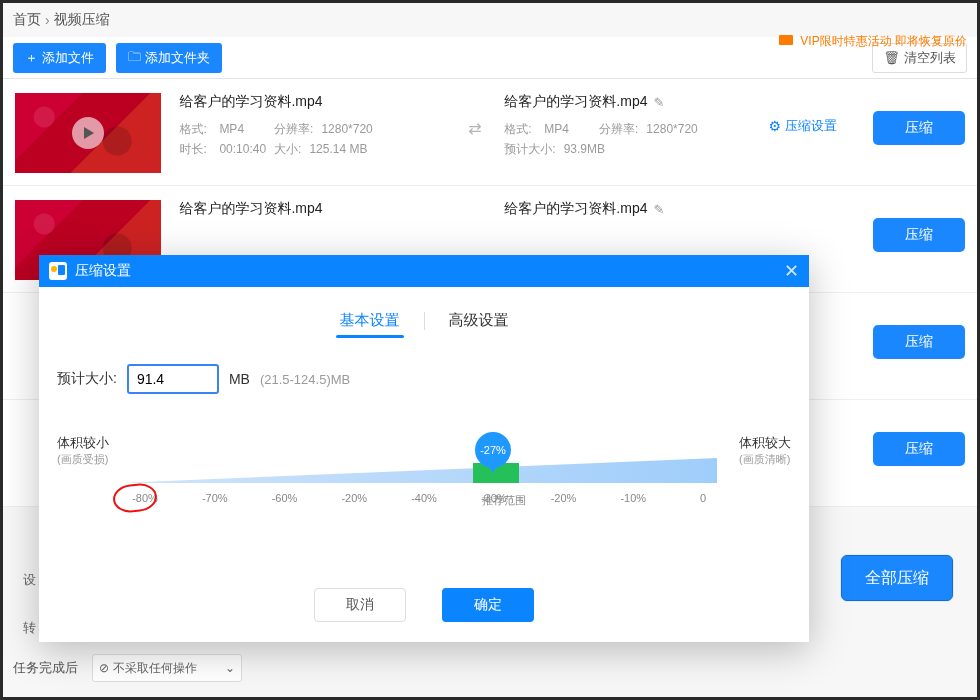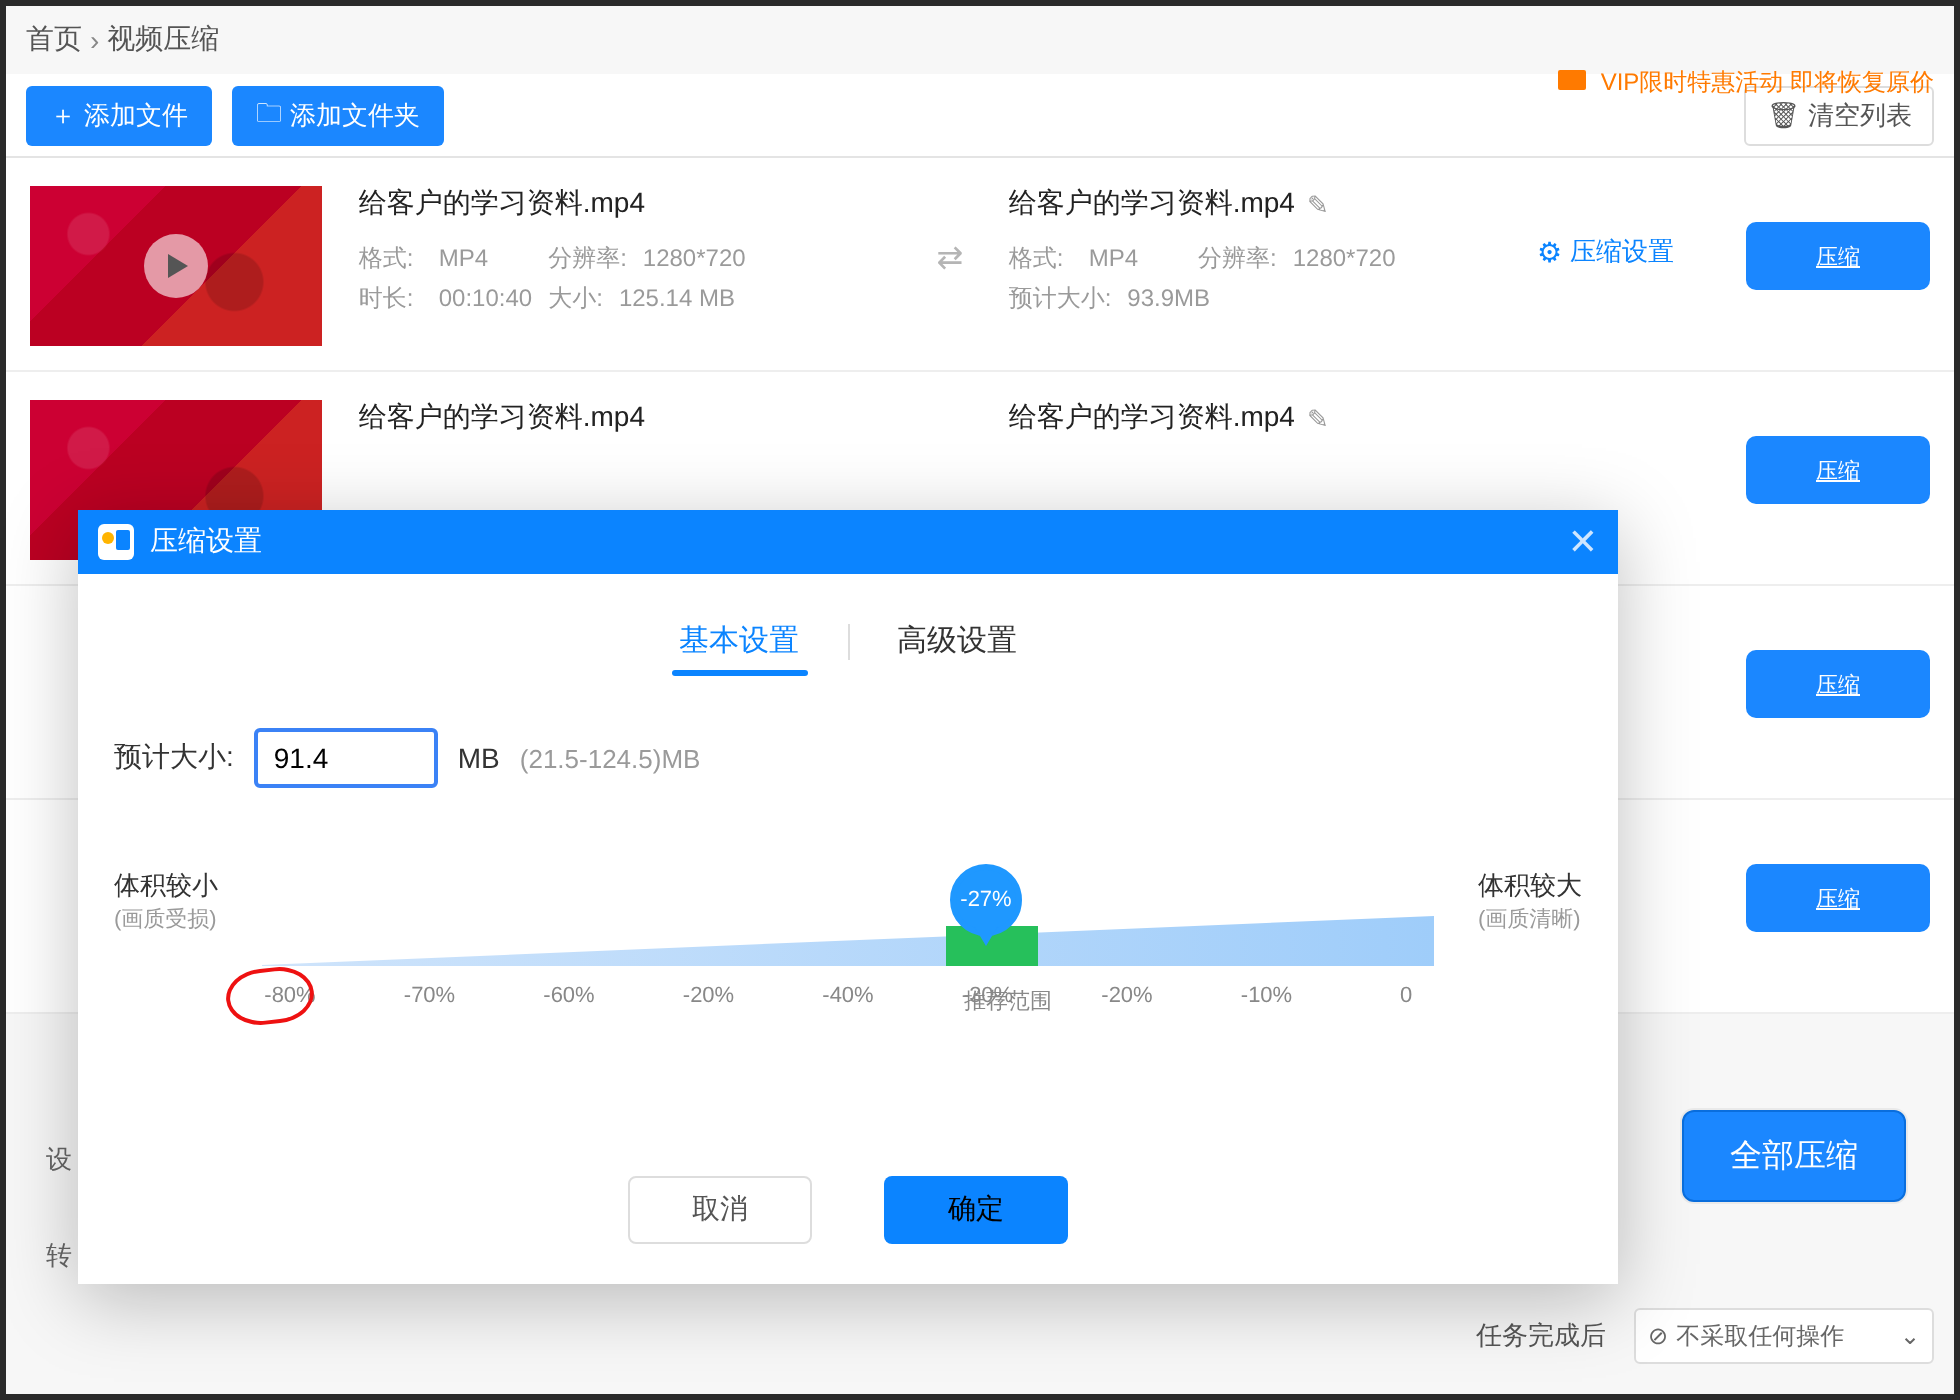--- a/index.html
+++ b/index.html
@@ -34,24 +34,24 @@
   .meta { color:#9a9a9a; font-size:12px; line-height:20px; display:flex; gap:8px; }
   .meta .k { width:32px; }
   .col-swap { width:24px; display:flex; align-items:center; justify-content:center; padding-top:26px; color:#b5b5b5; }
   .col-dst { width:240px; font-size:13px; color:#333; }
   .col-dst .title2 { font-size:14px; color:#222; margin-bottom:8px; display:flex; align-items:center; gap:6px; }
   .pen-icon { font-size:13px; color:#9a9a9a; }
   .col-set { width:110px; display:flex; align-items:center; justify-content:center; padding-top:24px; }
   .link { color:#0b84ff; font-size:13px; display:flex; align-items:center; gap:4px; }
   .gear-icon { font-size:14px; }
   .col-act { flex:1; text-align:right; padding-top:18px; }
-  .btn-compress { background:#1b87ff; color:#fff; border:none; width:92px; height:34px; border-radius:5px; font-size:11px;text-decoration:underline; }
-
-  
-  .footer-bar { position:absolute; left:10px; right:10px; bottom:8px; height:42px; display:flex; align-items:center; justify-content:flex-end; gap:14px; background:transparent; }
+  .btn-compress { background:#1b87ff; color:#fff; border:none; width:92px; height:34px; border-radius:5px; font-size:14px; }
+
+  
+  .footer-bar { position:absolute; left:10px; right:10px; bottom:8px; height:42px; display:flex; align-items:center; justify-content:flex-start; gap:14px; background:transparent; }
   .btn-all { background:#1b87ff; color:#fff; border:1px solid #0a6edd; width:112px; height:46px; border-radius:6px; font-size:16px; box-shadow:0 0 0 1px rgba(0,0,0,.05); }
   .after-label { font-size:13px; color:#555; }
   .after-sel { border:1px solid #ddd; border-radius:3px; height:28px; width:150px; padding:0 6px; font-size:12px; color:#666; background:#fff; display:flex; align-items:center; gap:4px; }
   .left-text { position:absolute; left:20px; bottom:60px; font-size:13px; color:#666; }
 
   
   .overlay { position:absolute; top:252px; left:36px; width:770px; height:387px; background:#fff; box-shadow:0 8px 36px rgba(0,0,0,.25); }
   .ov-hd { height:32px; background:#0b84ff; display:flex; align-items:center; padding:0 10px; color:#fff; font-size:14px; }
   .ov-hd .tiny-logo { width:18px; height:18px; background:#fff; border-radius:3px; margin-right:8px; position:relative; }
   .ov-hd .tiny-logo::after { content:""; position:absolute; left:2px; top:4px; width:6px; height:6px; border-radius:50%; background:#ffb400; }
@@ -84,21 +84,21 @@
 
   .ticks { position:absolute; left:74px; right:74px; top:58px; display:flex; justify-content:space-between; font-size:11px; color:#888; }
   .ticks span { width:28px; text-align:center; }
 
   .red-circle { position:absolute; border:2px solid #e11; border-radius:50%/60%; width:44px; height:28px; left:56px; top:50px; transform:rotate(-6deg); }
 
   .marker { position:absolute; top:-26px; width:36px; height:36px; border-radius:50%; background:#1f98ff; color:#fff; font-size:11px; display:flex; align-items:center; justify-content:center; border:3px solid #1f98ff; }
   .marker::after { content:""; position:absolute; bottom:-8px; left:50%; transform:translateX(-50%); width:0; height:0; border-left:6px solid transparent; border-right:6px solid transparent; border-top:10px solid #1f98ff; }
 
   .ov-foot { position:absolute; bottom:20px; left:0; right:0; display:flex; justify-content:center; gap:36px; }
-  .btn-ok { background:#0b84ff; color:#000000; border:none; width:92px; height:34px; border-radius:4px; font-size:14px; }
+  .btn-ok { background:#0b84ff; color:#ffffff; border:none; width:92px; height:34px; border-radius:4px; font-size:14px; }
   .btn-cancel { background:#fff; color:#555; border:1px solid #ddd; width:92px; height:34px; border-radius:4px; font-size:14px; }
 </style>
 </head>
 <body>
 
 <div class="app">
 
   <div class="crumb">
     <span>首页</span>
     <span class="sep">›</span>

